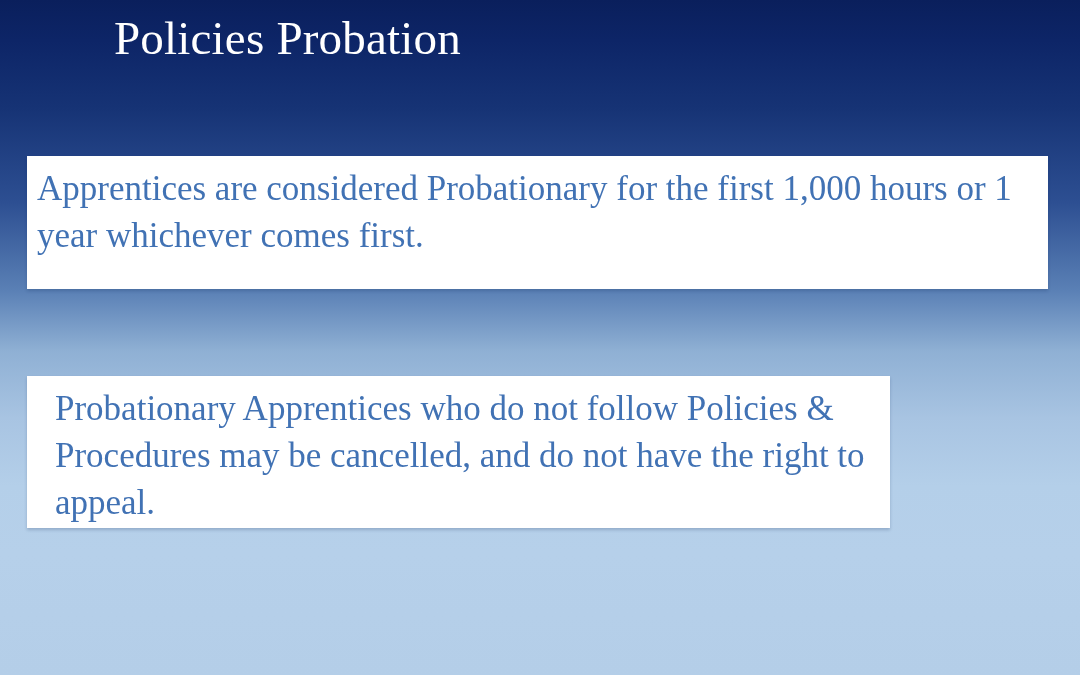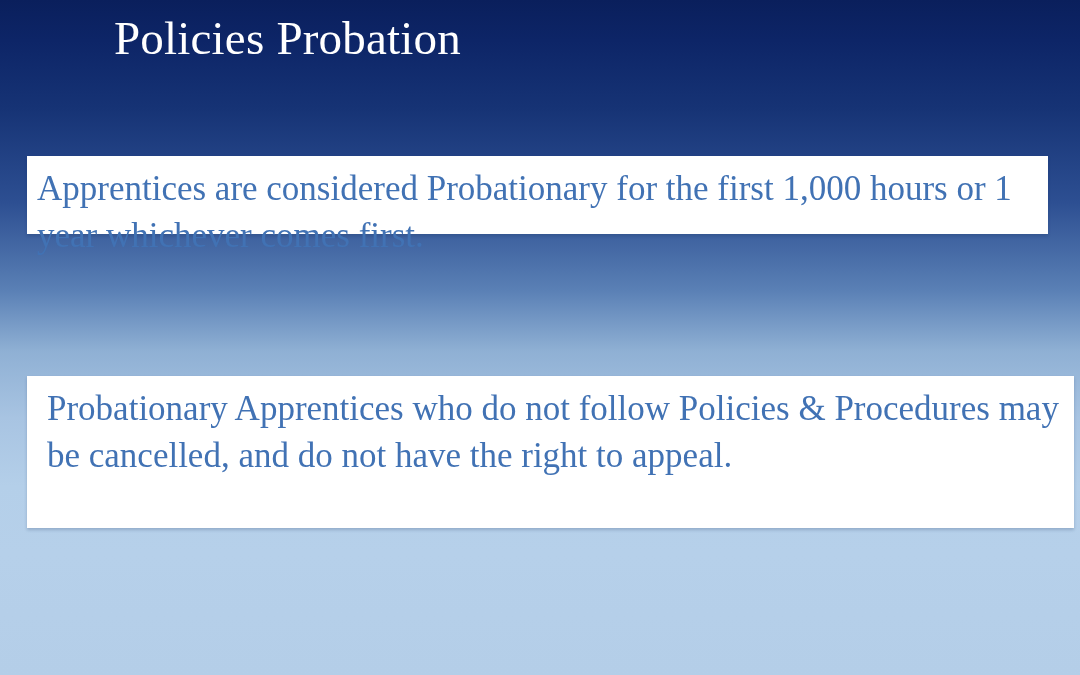--- a/index.html
+++ b/index.html
@@ -49,30 +49,30 @@
     font-size: 35px;
     line-height: 47px;
     box-sizing: border-box;
     box-shadow: 0 2px 3px rgba(20, 45, 90, 0.22);
   }
 
   #card-one {
     left: 27px;
     top: 156px;
     width: 1021px;
-    height: 78px;
+    height: 133px;
     padding: 9px 12px 0 10px;
   }
 
   #card-two {
     left: 27px;
     top: 376px;
-    width: 1047px;
+    width: 863px;
     height: 152px;
-    padding: 9px 12px 0 20px;
+    padding: 9px 12px 0 28px;
   }
 
   .card-text {
     display: block;
     margin: 0;
   }
 </style>
 </head>
 <body>
 

